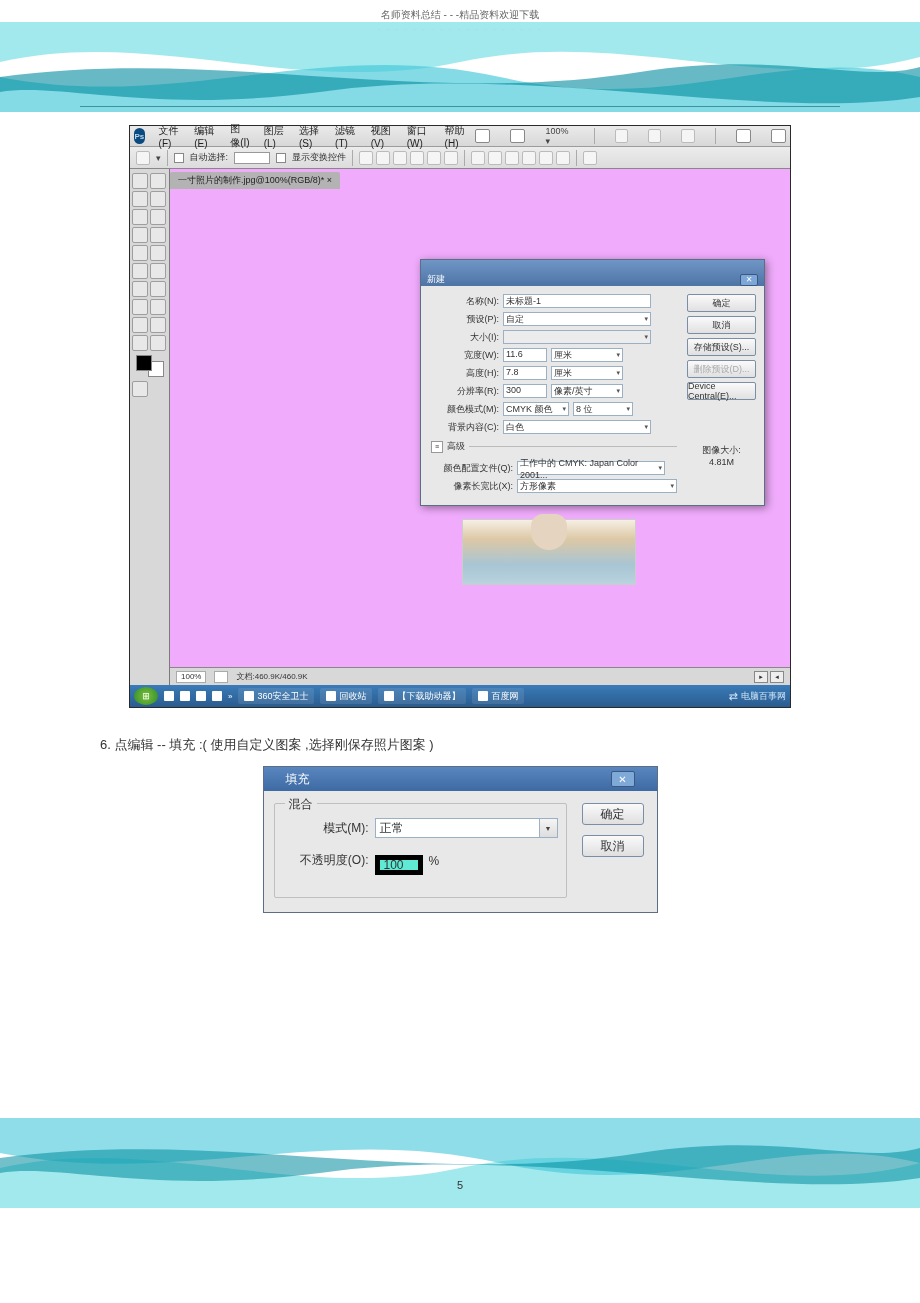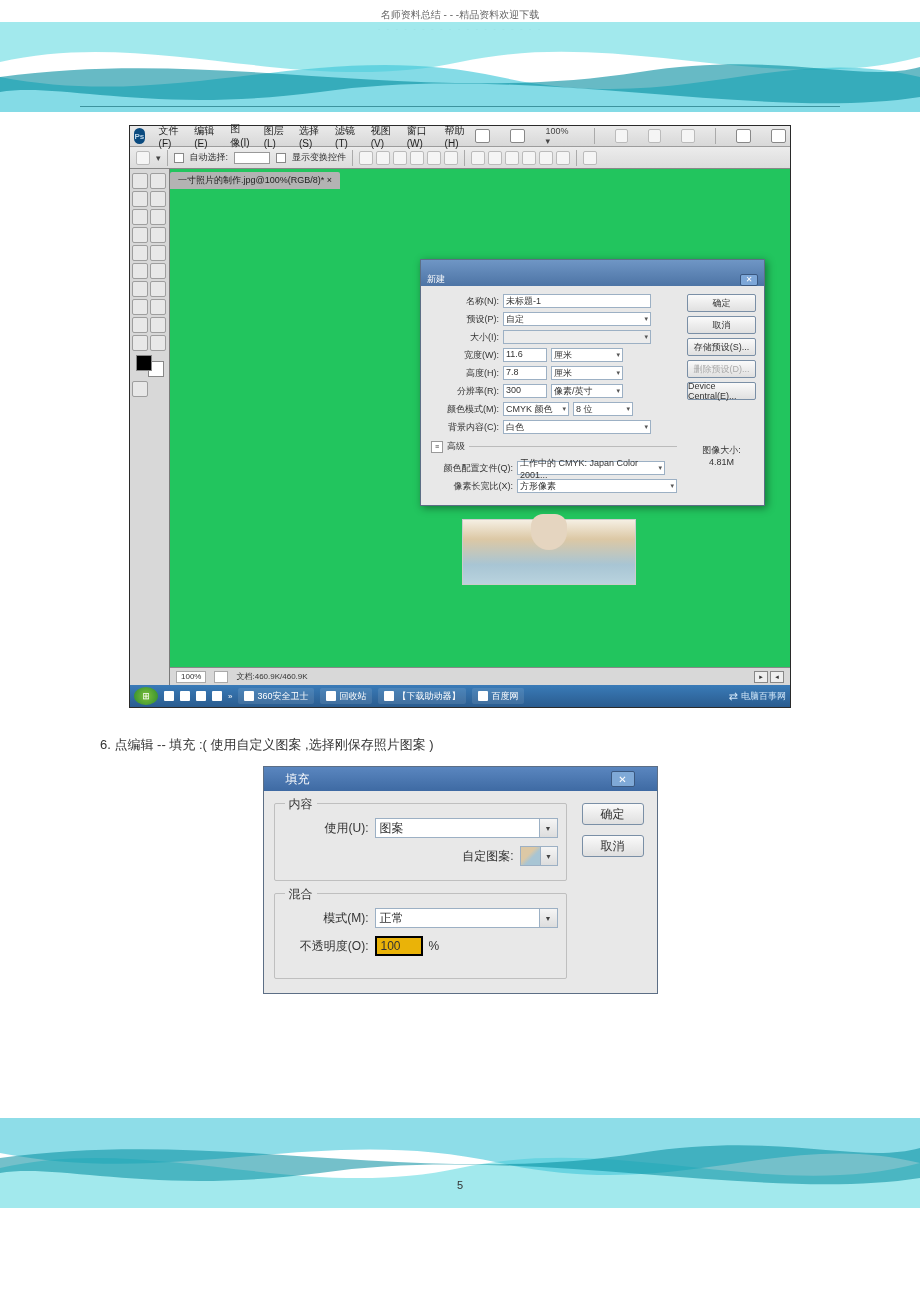--- a/index.html
+++ b/index.html
@@ -141,21 +141,21 @@
       width: 28px;
       height: 22px;
       margin: 2px auto;
     }
     .ps-fg { position: absolute; left: 0; top: 0; width: 16px; height: 16px; background: #000; border: 1px solid #888; }
     .ps-bg { position: absolute; right: 0; bottom: 0; width: 16px; height: 16px; background: #fff; border: 1px solid #888; }
 
     .ps-canvas-area {
       flex: 1;
       position: relative;
-      background: #22c55e;
+      background: #f0abfc;
       min-height: 516px;
     }
     .ps-tabbar {
       position: absolute;
       top: 3px; left: 0;
       display: flex;
       gap: 2px;
       font-size: 9px;
     }
     .ps-tab {
@@ -461,26 +461,27 @@
     }
     .pattern-arr {
       flex: 1;
       background: linear-gradient(#f5f5f5, #ddd);
       display: flex; align-items: center; justify-content: center;
       font-size: 7px; color: #444;
     }
     .fill-num {
       width: 48px;
       height: 20px;
-      border: 2px solid #000000;
-      background: #eab308;
+      border: 5px solid #000000;
+      background: #5eead4;
       display: flex;
       align-items: center;
       padding: 0 4px;
       font-size: 12px;
+      margin-top: 9px;
     }
     .fill-checkbox-row {
       display: flex;
       align-items: center;
       gap: 6px;
       color: #aaa;
       padding: 2px 4px;
     }
     .fill-cb {
       width: 12px; height: 12px;
@@ -775,37 +776,20 @@
 
     <div class="para">6. 点编辑 -- 填充 :( 使用自定义图案   ,选择刚保存照片图案   )</div>
 
     <div class="fill-dialog">
       <div class="fill-title">
         <span>填充</span>
         <div class="fill-close">✕</div>
       </div>
       <div class="fill-body">
         <div class="fill-left">
-          <div class="fieldset">
-            <div class="legend">内容</div>
-            <div class="fill-row">
-              <div class="fill-label">使用(U):</div>
-              <div class="fill-select">
-                <span>图案</span>
-                <div class="arr">▼</div>
-              </div>
-            </div>
-            <div class="fill-pattern">
-              <span>自定图案:</span>
-              <div class="pattern-box">
-                <div class="pattern-thumb"></div>
-                <div class="pattern-arr">▼</div>
-              </div>
-            </div>
-          </div>
           <div class="fieldset" style="margin-bottom:0">
             <div class="legend">混合</div>
             <div class="fill-row">
               <div class="fill-label">模式(M):</div>
               <div class="fill-select">
                 <span>正常</span>
                 <div class="arr">▼</div>
               </div>
             </div>
             <div class="fill-row">

